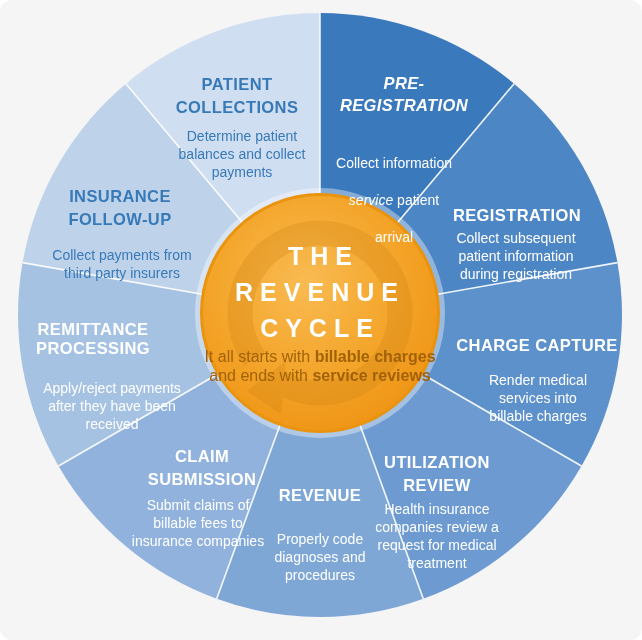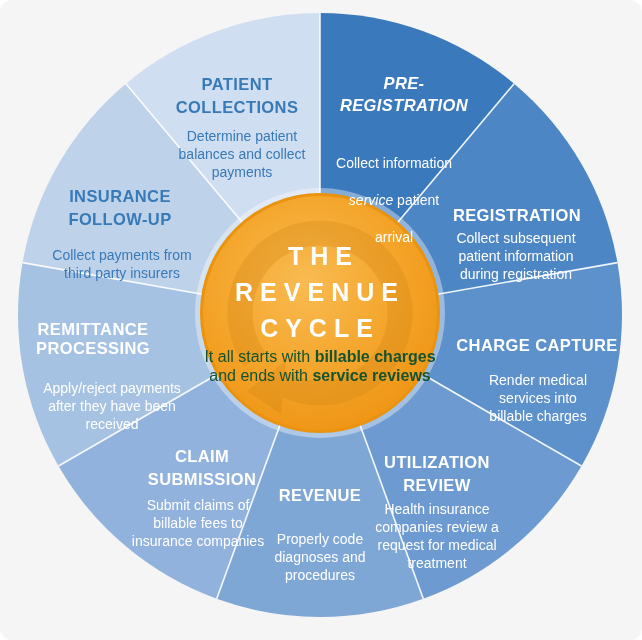--- a/index.html
+++ b/index.html
@@ -7,21 +7,21 @@
     position:relative;width:642px;height:640px;background:#f5f5f6;
     border-radius:12px;overflow:hidden;
     font-family:"Liberation Sans","DejaVu Sans",sans-serif;
   }
   .canvas svg{position:absolute;left:0;top:0;}
   .lbl{position:absolute;text-align:center;white-space:pre-line;pointer-events:none;margin-top:28px;}
   .seg-title{font-weight:700;font-size:16.5px;line-height:22px;letter-spacing:0.4px;}
   .seg-desc{font-weight:400;font-size:14px;line-height:18px;}
   .big-title{left:190px;top:210px;width:260px;color:#ffffff;font-weight:700;
     font-size:25px;line-height:36px;letter-spacing:7px;text-indent:7px;}
-  .big-sub{left:195px;top:320px;width:250px;color:#14532d;font-size:16px;line-height:18.5px;white-space:normal;}
+  .big-sub{left:195px;top:320px;width:250px;color:#a16207;font-size:16px;line-height:18.5px;white-space:normal;}
   .big-sub b{font-weight:700;}
   
   .pos-prereg-t{left:309px;top:44px;width:190px;}
   .pos-prereg-d{left:304px;top:107px;width:180px;line-height:18.5px;}
   .pos-reg-t{left:417px;top:176px;width:200px;}
   .pos-reg-d{left:416px;top:201px;width:200px;}
   .pos-charge-t{left:427px;top:306px;width:220px;}
   .pos-charge-d{left:448px;top:343px;width:180px;}
   .pos-util-t{left:342px;top:423px;width:190px;line-height:23px;}
   .pos-util-d{left:337px;top:472px;width:200px;}

